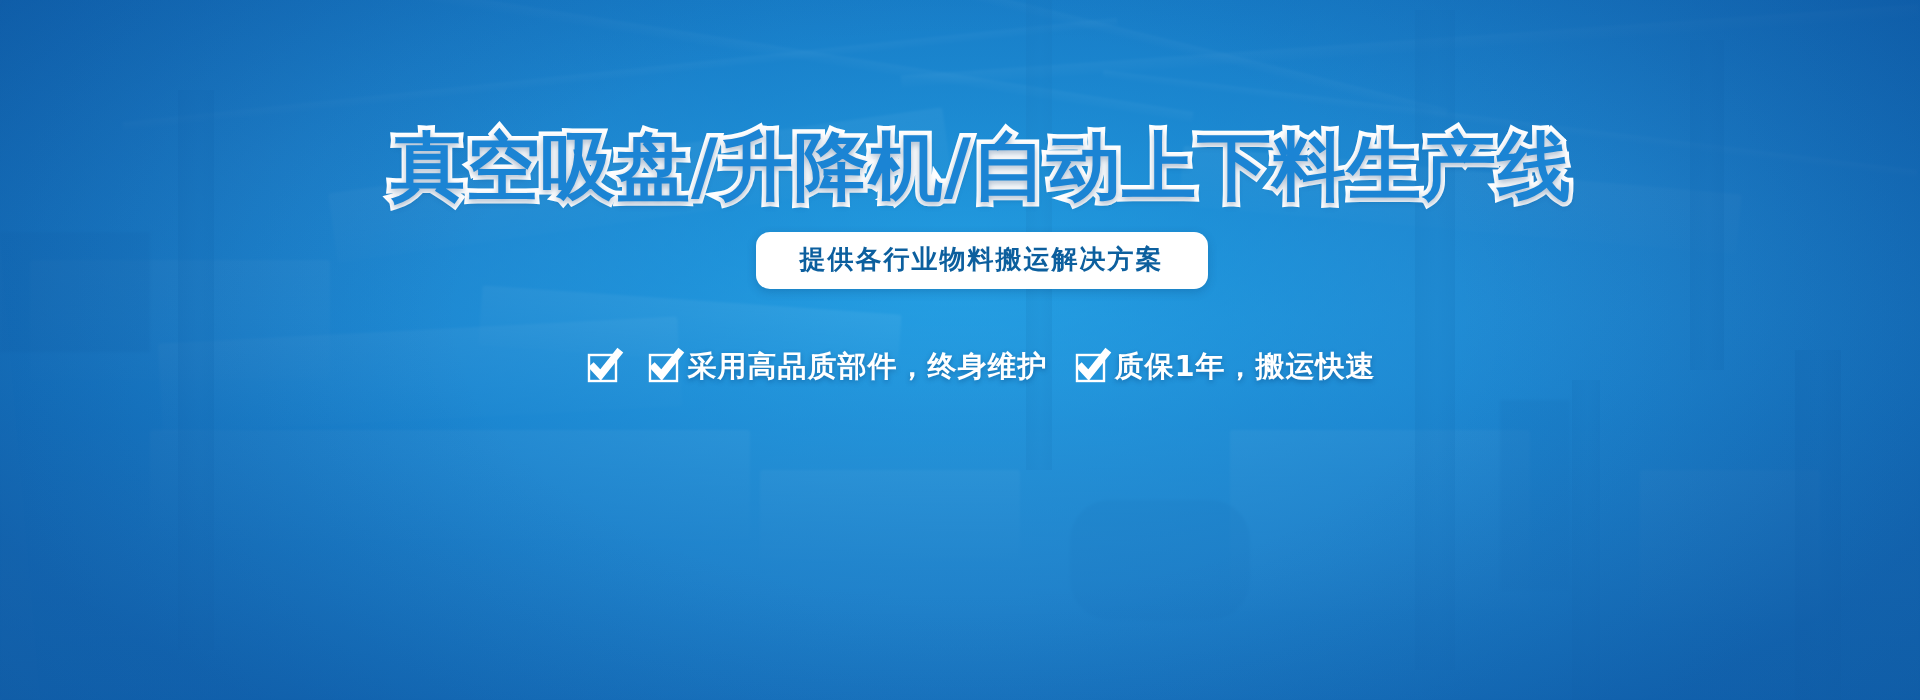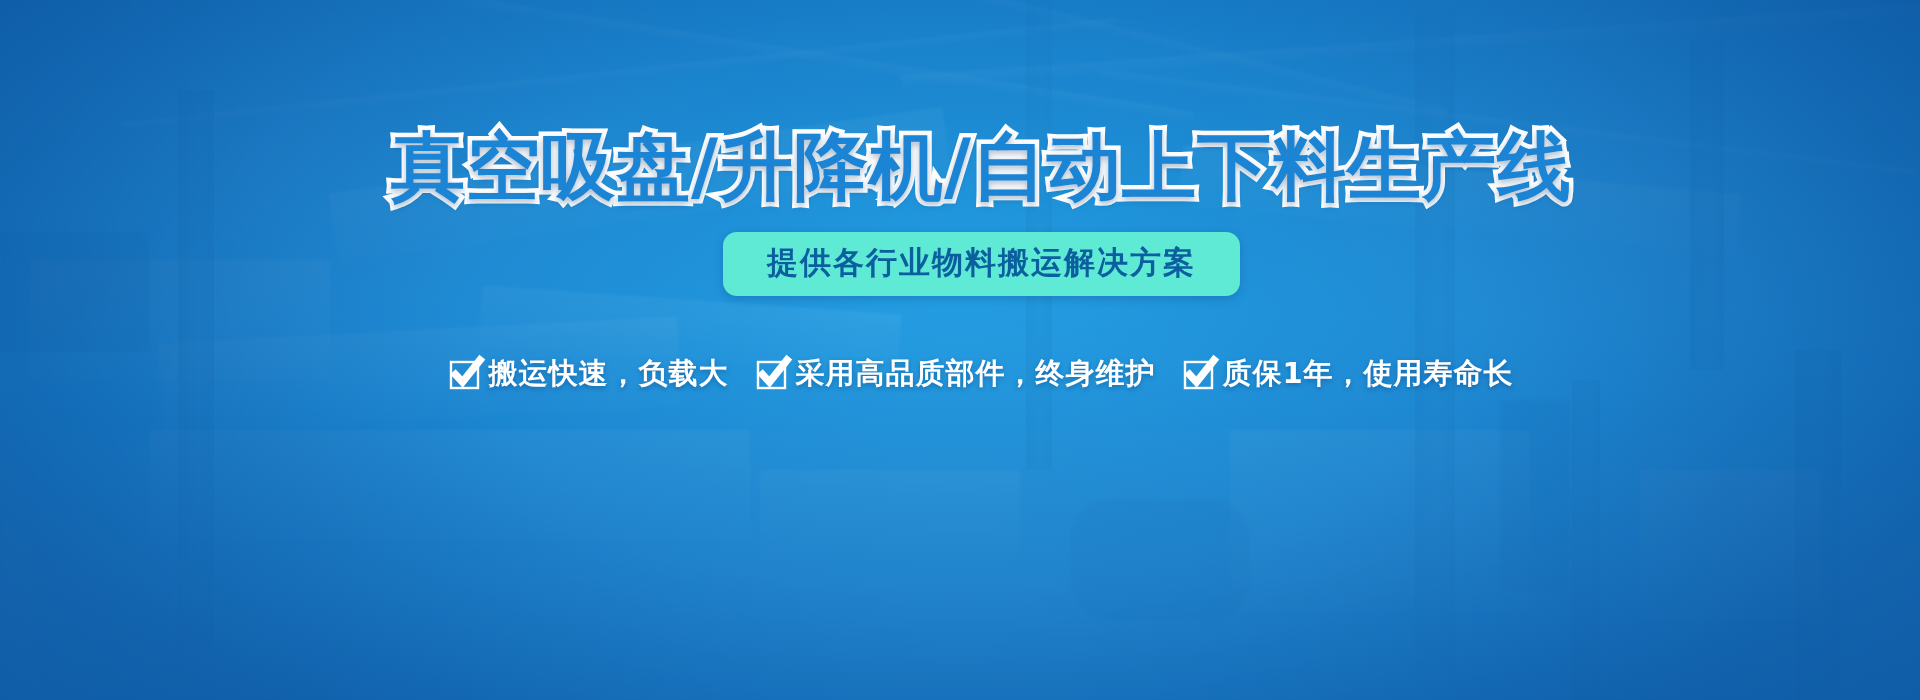--- a/index.html
+++ b/index.html
@@ -96,23 +96,23 @@
     letter-spacing: 1px;
     color: #1b84d4;
     -webkit-text-stroke: 9px #ffffff;
     paint-order: stroke fill;
     white-space: nowrap;
     text-shadow: 0 3px 6px rgba(6,55,110,0.35);
   }
 
   .badge {
     margin-top: 26px;
-    background: #5eead4;
+    background: #ffffff;
     color: #0c5f9e;
-    font-size: 31px;
+    font-size: 26px;
     font-weight: 600;
     letter-spacing: 2px;
     padding: 10px 44px 12px;
     border-radius: 14px;
     white-space: nowrap;
     box-shadow: 0 3px 10px rgba(5,50,100,0.22);
   }
 
   .features {
     margin-top: 58px;
@@ -188,38 +188,37 @@
 
     <div class="features">
 
       <div class="feature">
         <span class="check-icon">
           <svg width="33" height="33" viewBox="0 0 33 33" aria-hidden="true">
             <rect x="2" y="5" width="27" height="26" fill="none" stroke="#ffffff" stroke-width="2.4"></rect>
             <path d="M6.5 17.5 L13.5 25 L31 3" fill="none" stroke="#ffffff" stroke-width="7.5" stroke-linecap="square" stroke-linejoin="miter"></path>
           </svg>
         </span>
-        <span class="feature-label">搬运快速，负载大</span>
       </div>
 
       <div class="feature">
         <span class="check-icon">
           <svg width="33" height="33" viewBox="0 0 33 33" aria-hidden="true">
             <rect x="2" y="5" width="27" height="26" fill="none" stroke="#ffffff" stroke-width="2.4"></rect>
             <path d="M6.5 17.5 L13.5 25 L31 3" fill="none" stroke="#ffffff" stroke-width="7.5" stroke-linecap="square" stroke-linejoin="miter"></path>
           </svg>
         </span>
         <span class="feature-label">采用高品质部件，终身维护</span>
       </div>
 
       <div class="feature">
         <span class="check-icon">
           <svg width="33" height="33" viewBox="0 0 33 33" aria-hidden="true">
             <rect x="2" y="5" width="27" height="26" fill="none" stroke="#ffffff" stroke-width="2.4"></rect>
             <path d="M6.5 17.5 L13.5 25 L31 3" fill="none" stroke="#ffffff" stroke-width="7.5" stroke-linecap="square" stroke-linejoin="miter"></path>
           </svg>
         </span>
-        <span class="feature-label">质保1年，使用寿命长</span>
+        <span class="feature-label">质保1年，搬运快速</span>
       </div>
 
     </div>
   </div>
 </div>
 
 </body></html>

